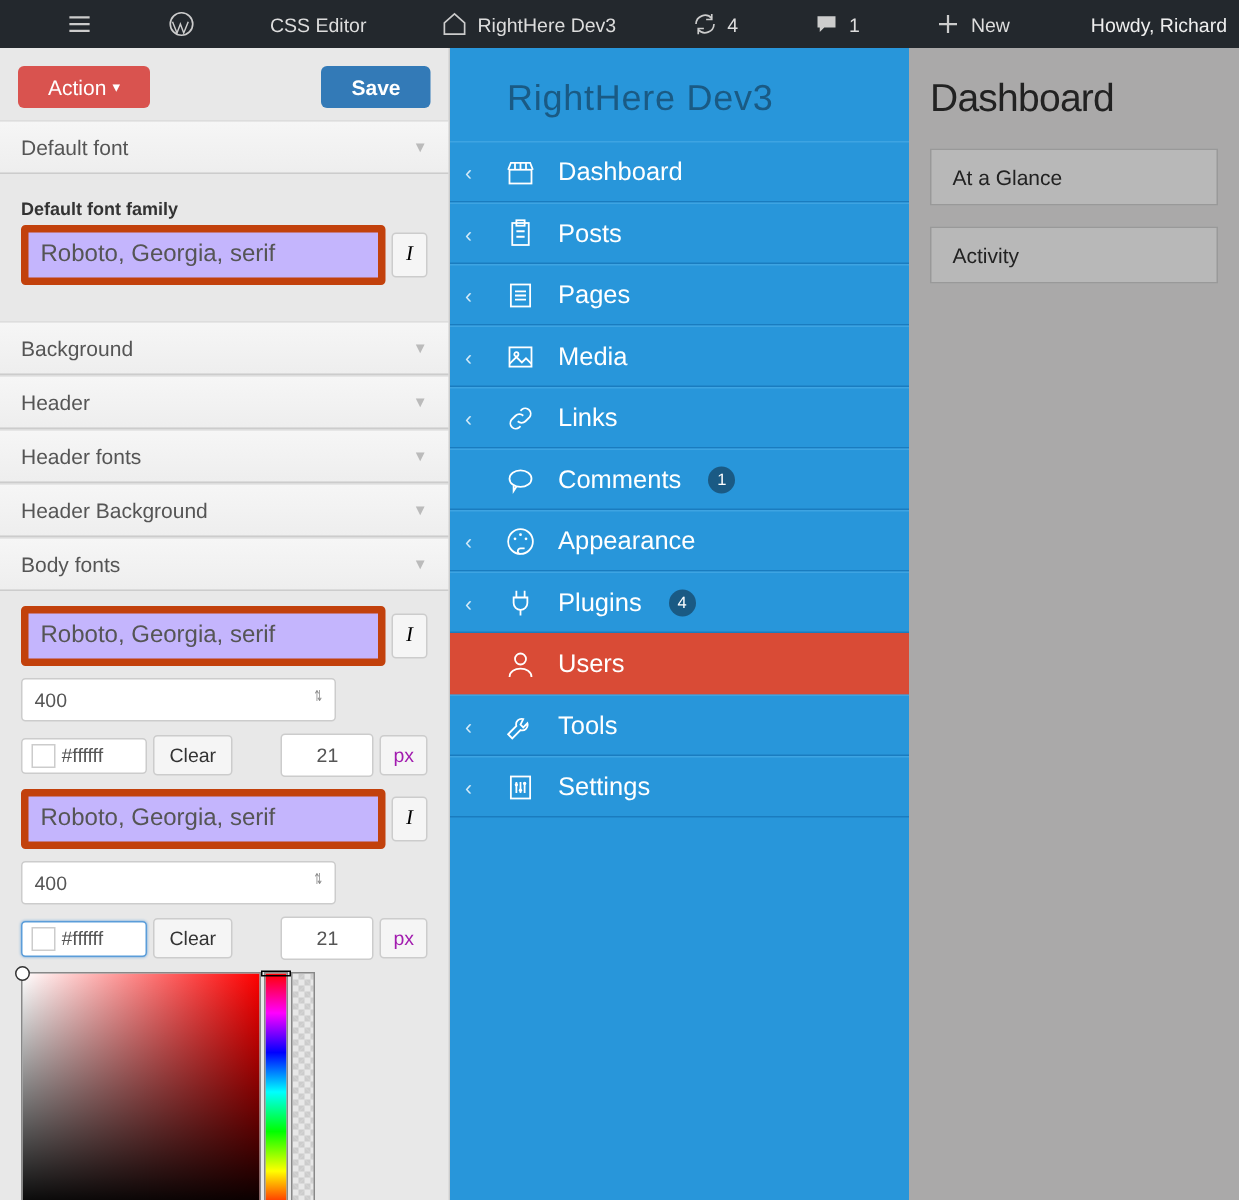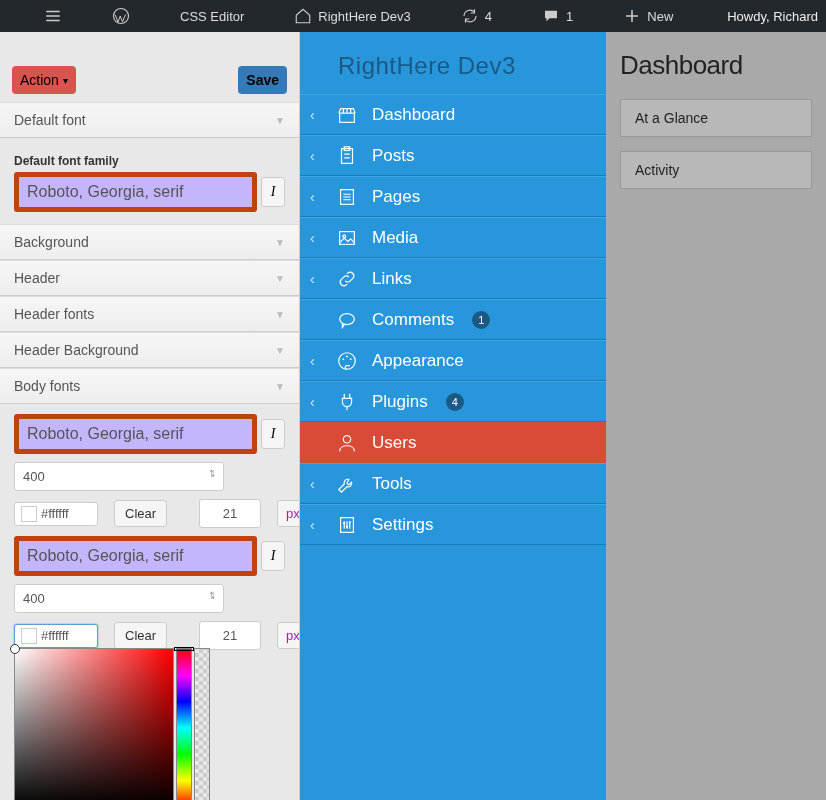--- a/index.html
+++ b/index.html
@@ -13,38 +13,38 @@
 .adminbar .howdy { color: #eee; font-size: 13px; }
 
 
 .columns { display: flex; height: calc(800px - 32px); }
 .editor { width: 300px; background: #e8e8e8; border-right: 1px solid #ccc; padding: 8px 0; overflow: hidden; position: relative; }
 .nav { width: 306px; background: #2896da; color: #fff; }
 .dash { flex: 1; background: #aaa9a9; padding: 18px 14px; }
 
 
 .toolbar { display: flex; justify-content: space-between; padding: 4px 12px 8px; }
-.btn { border-radius: 4px; padding: 6px 8px; font-size: 14px; border: none; cursor: pointer; color: #000000; display: inline-flex; align-items: center; gap: 4px; margin-top: 22px; }
+.btn { border-radius: 4px; padding: 6px 20px; font-size: 14px; border: none; cursor: pointer; color: #ffffff; display: inline-flex; align-items: center; gap: 4px; }
 .btn-action { background: #d9534f; }
 .btn-action:after { content: "▾"; font-size: 10px; }
 .btn-save { background: #337ab7; font-weight: bold; }
 
 .accordion-header { background: linear-gradient(#f6f6f6, #eee); border-top: 1px solid #ddd; border-bottom: 1px solid #ccc; padding: 9px 14px; font-size: 14px; color: #555; display: flex; justify-content: space-between; align-items: center; cursor: pointer; }
 .accordion-header .chev { color: #bbb; font-size: 10px; }
 
-.panel-body { padding: 10px 14px 4px; background: #e8e8e8; }
+.panel-body { padding: 10px 14px 16px; background: #e8e8e8; }
 .field-label { font-weight: bold; font-size: 12px; color: #333; margin: 6px 0 4px; display: block; }
 .input-row { display: flex; gap: 4px; align-items: center; margin-bottom: 8px; }
 .text-input { background: #c4b5fd; border: 5px solid #c2410c; border-radius: 3px; padding: 6px 8px; font-size: 16px; color: #555; flex: 1; min-width: 0; }
 .italic-btn { background: #f5f5f5; border: 1px solid #ccc; border-radius: 3px; width: 24px; height: 30px; font-style: italic; font-family: serif; font-size: 14px; cursor: pointer; }
 .select { background: #fff; border: 1px solid #ccc; border-radius: 3px; padding: 6px 8px; font-size: 13px; color: #555; width: 210px; appearance: none; position: relative; }
 .select-wrap { position: relative; display: inline-block; }
 .select-wrap:after { content: "⇅"; position: absolute; right: 8px; top: 6px; font-size: 10px; color: #888; pointer-events: none; transform: scaleX(0.6); }
 
-.color-row { display: flex; gap: 16px; align-items: center; margin-bottom: 8px; }
+.color-row { display: flex; gap: 4px; align-items: center; margin-bottom: 8px; }
 .color-input-wrap { display: flex; align-items: center; background: #fff; border: 1px solid #ccc; border-radius: 3px; padding: 3px 6px; gap: 4px; }
 .color-input-wrap.focused { border-color: #5b9dd9; box-shadow: 0 0 2px #5b9dd9; }
 .swatch { width: 16px; height: 16px; border: 1px solid #ccc; background: #fff; }
 .color-text { border: none; outline: none; width: 50px; font-size: 13px; color: #555; }
 .clear-btn { background: #f5f5f5; border: 1px solid #ccc; border-radius: 3px; padding: 5px 10px; font-size: 13px; cursor: pointer; color: #333; }
 .num-input { background: #fff; border: 1px solid #ccc; border-radius: 3px; padding: 6px 6px; width: 62px; font-size: 13px; color: #555; text-align: center; }
 .unit-btn { background: #f5f5f5; border: 1px solid #ccc; border-radius: 3px; padding: 5px 8px; font-size: 13px; cursor: pointer; color: #a21caf; }
 
 
 .colorpicker { position: absolute; left: 14px; top: 616px; display: flex; gap: 2px; z-index: 10; }

